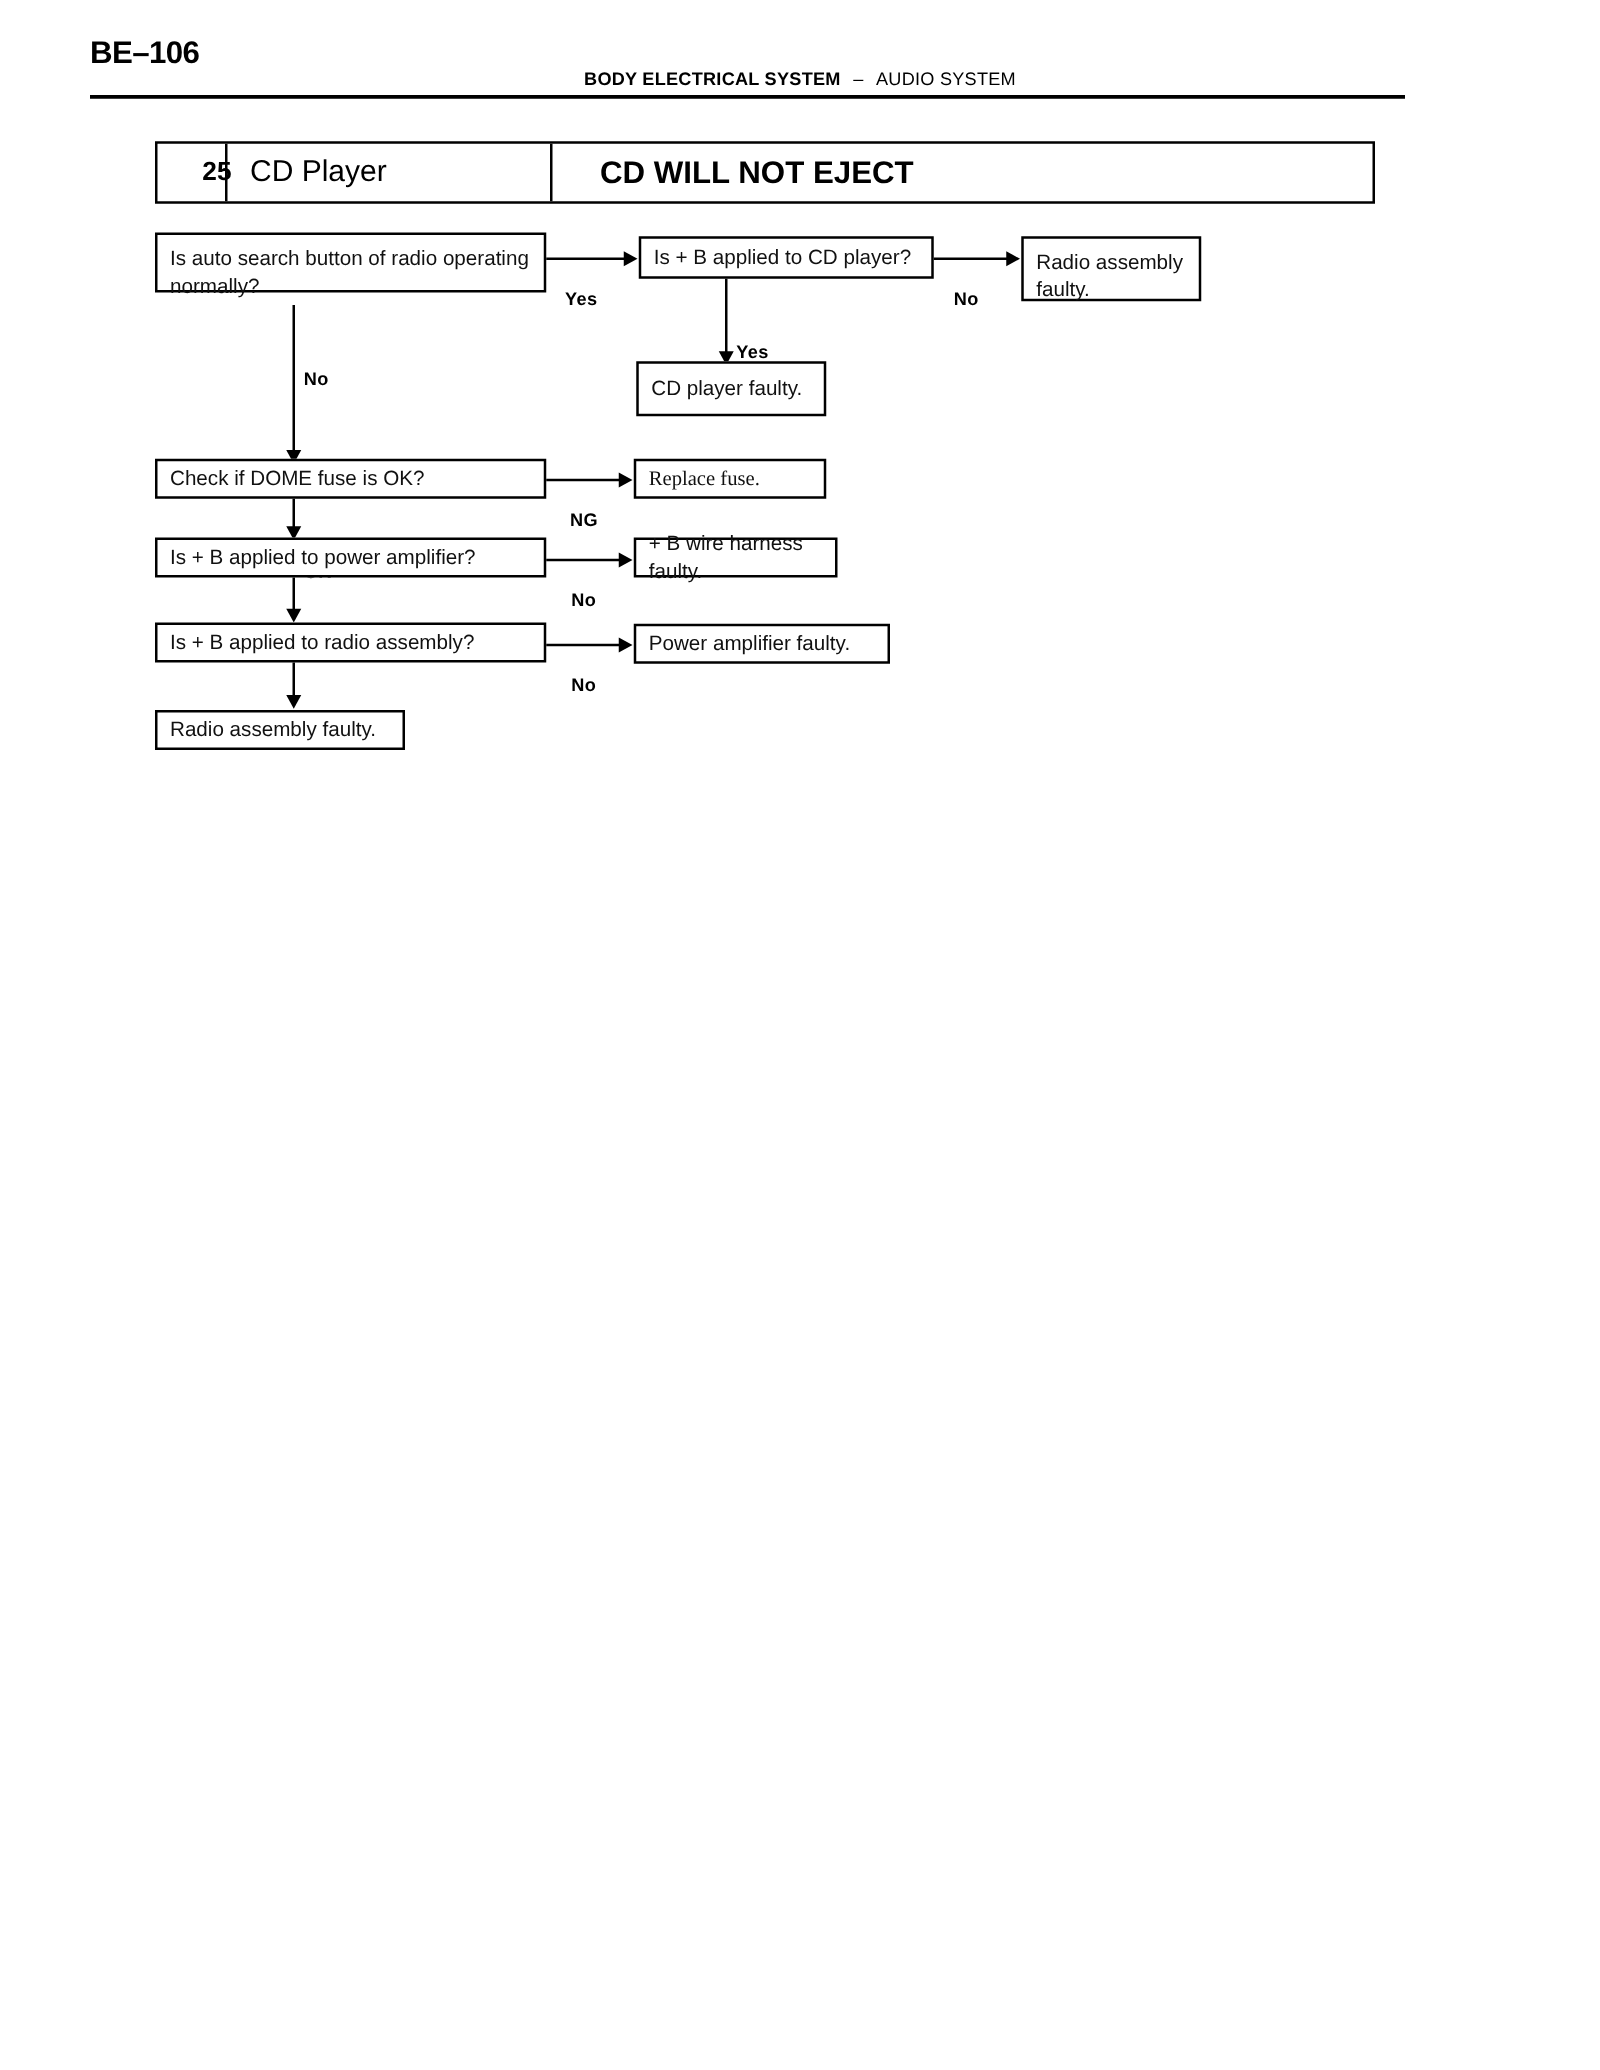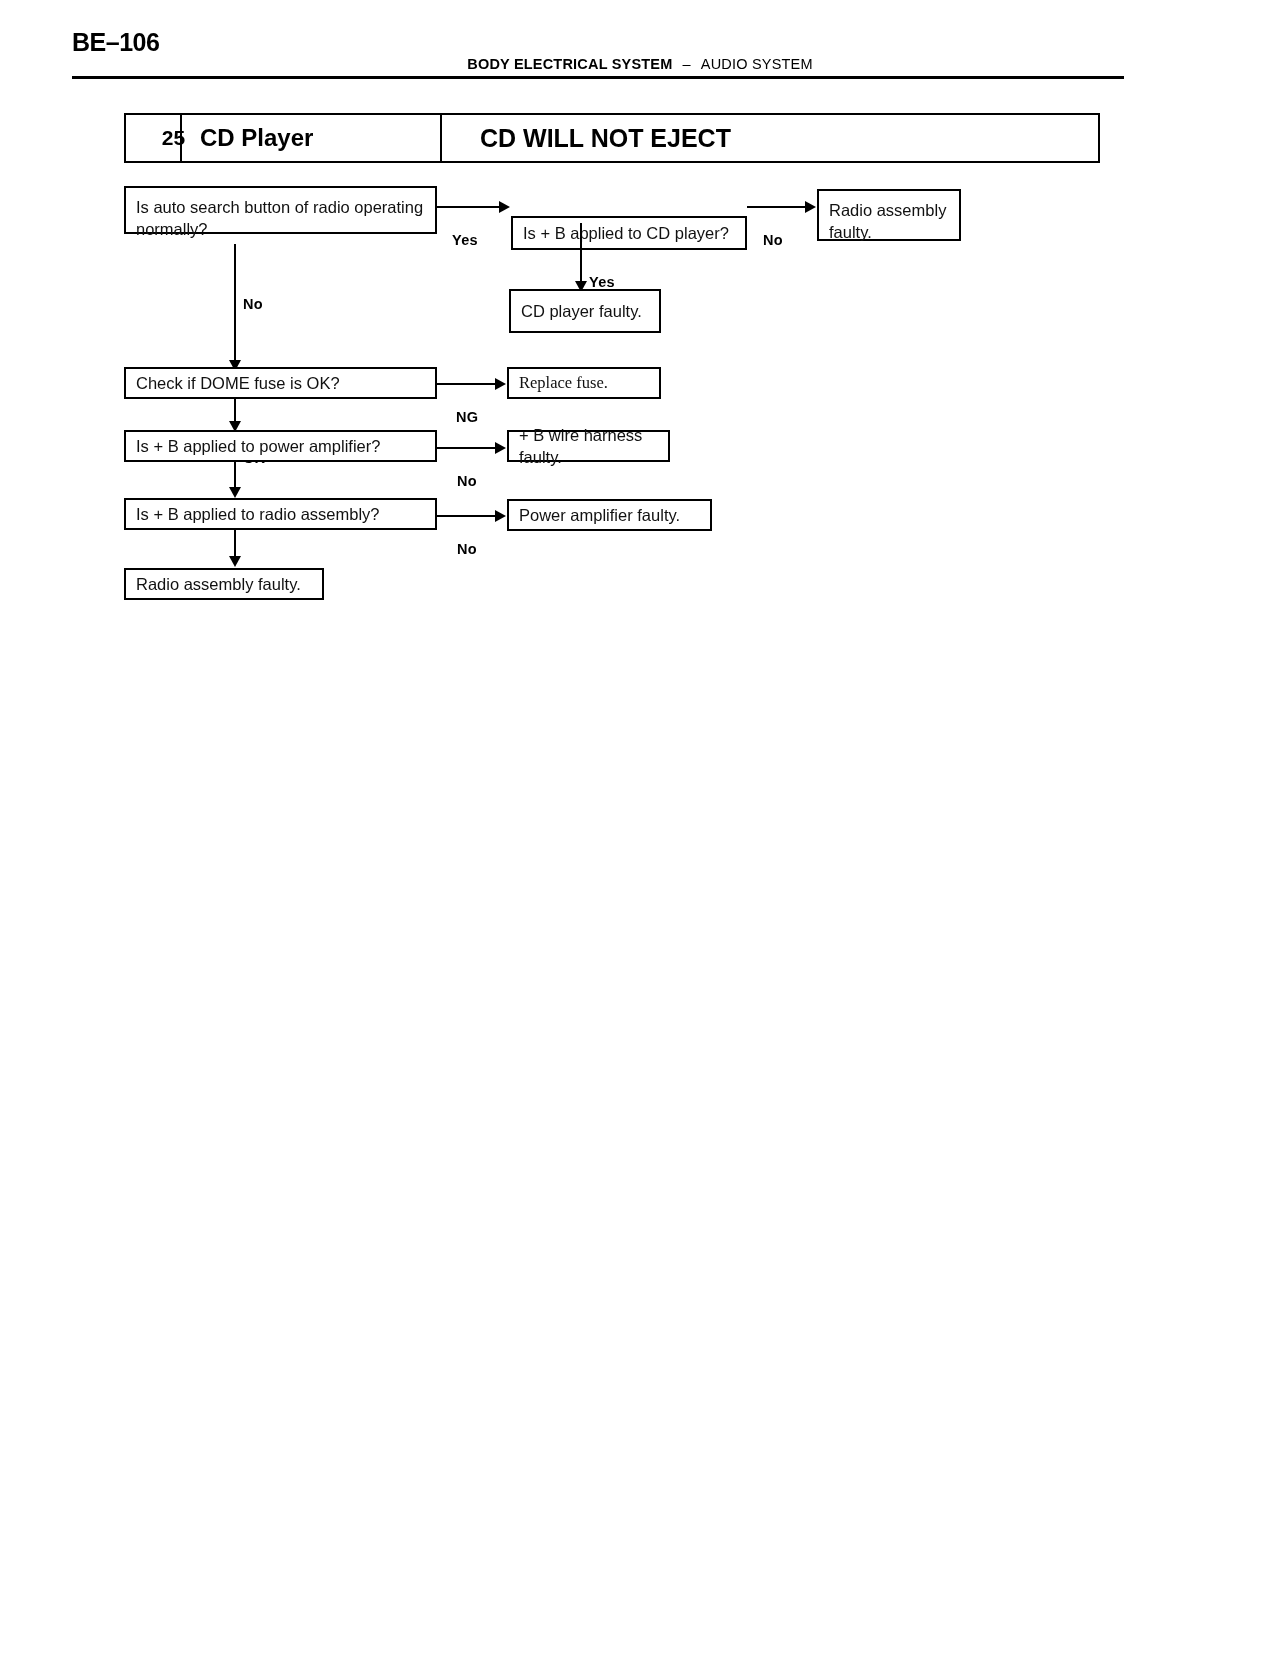--- a/index.html
+++ b/index.html
@@ -75,21 +75,21 @@
     border-right: 2.5px solid #000;
     box-sizing: border-box;
     padding-left: 41px;
   }
   .title-sub {
     width: 260px;
     display: flex;
     align-items: center;
     padding-left: 18px;
     font-size: 24px;
-    font-weight: bold;
+    font-weight: normal;
     border-right: 2.5px solid #000;
     box-sizing: border-box;
   }
   .title-main {
     flex: 1;
     display: flex;
     align-items: center;
     padding-left: 38px;
     font-size: 25px;
     font-weight: bold;
@@ -171,21 +171,21 @@
 </div>
 
 <div class="flow">
 
   <div class="node two-line" style="left:124px; top:186px; width:313px; height:48px;">Is auto search button of radio operating normally?</div>
 
   <div class="line-h" style="left:437px; top:206px; width:64px;"></div>
   <div class="arrow-r" style="left:499px; top:201px;"></div>
   <div class="edge-label" style="left:452px; top:184px;">Yes</div>
 
-  <div class="node" style="left:511px; top:189px; width:236px; height:34px;margin-top:27px;">Is + B applied to CD player?</div>
+  <div class="node" style="left:511px; top:189px; width:236px; height:34px;">Is + B applied to CD player?</div>
 
   <div class="line-h" style="left:747px; top:206px; width:60px;"></div>
   <div class="arrow-r" style="left:805px; top:201px;"></div>
   <div class="edge-label" style="left:763px; top:184px;">No</div>
 
   <div class="node two-line" style="left:817px; top:189px; width:144px; height:52px;">Radio assembly faulty.</div>
 
   <div class="line-v" style="left:580px; top:223px; height:60px;"></div>
   <div class="arrow-d" style="left:575px; top:281px;"></div>
   <div class="edge-label" style="left:589px; top:226px;">Yes</div>

